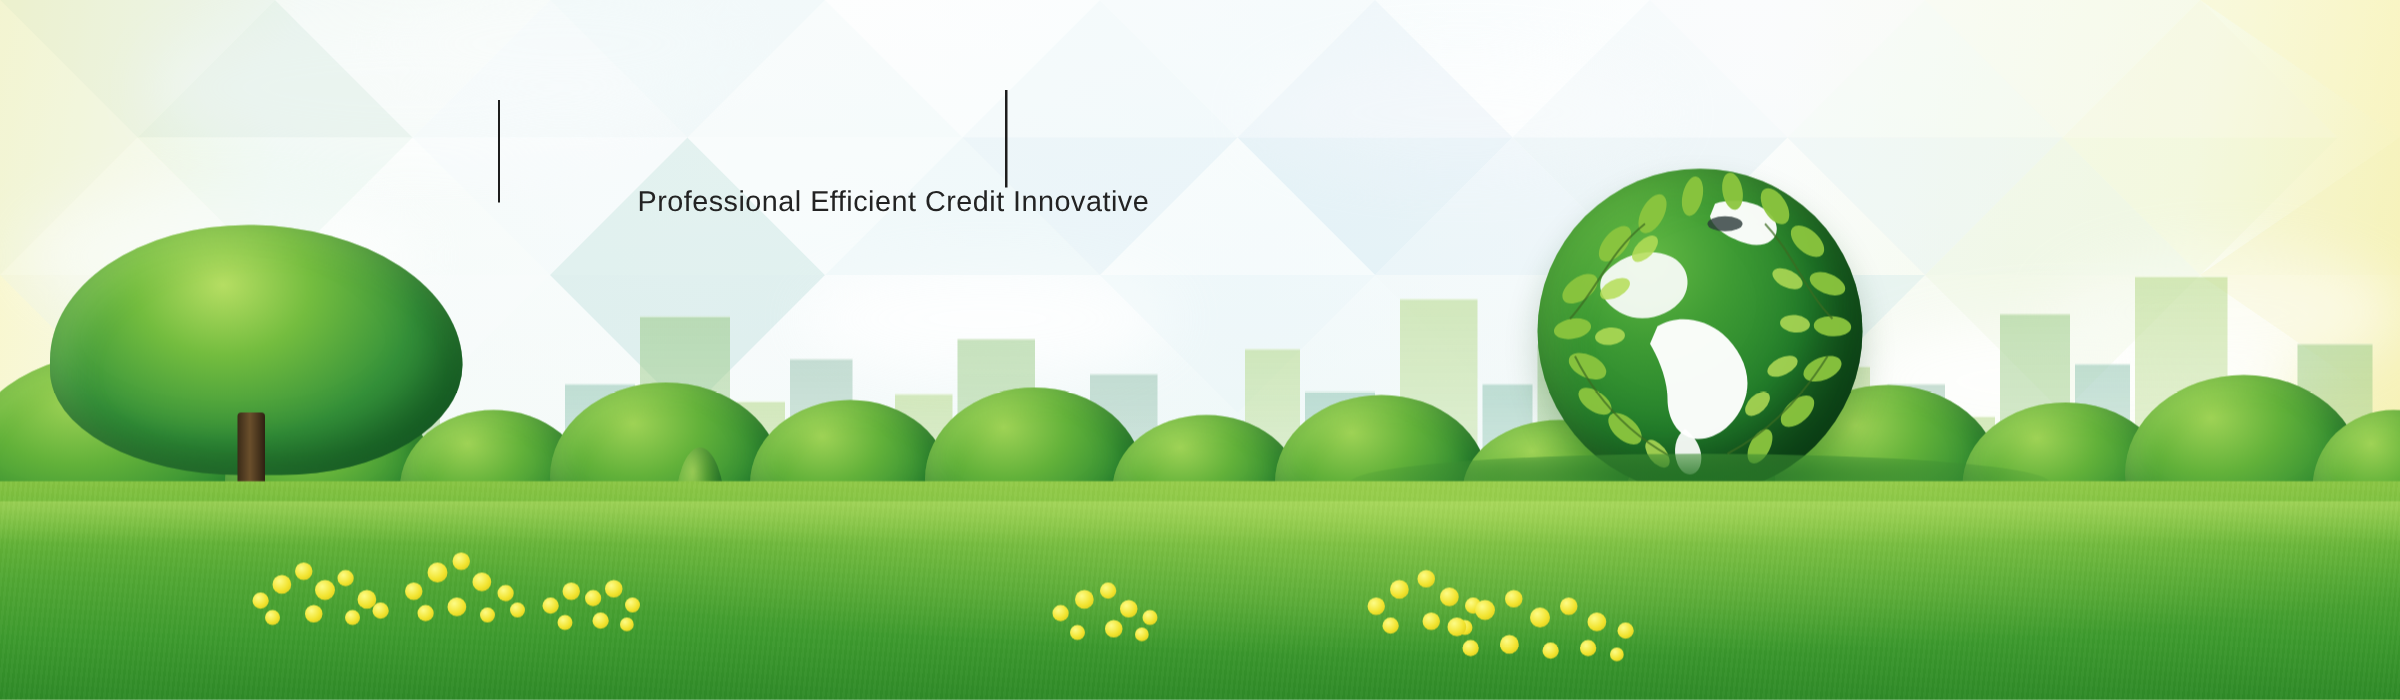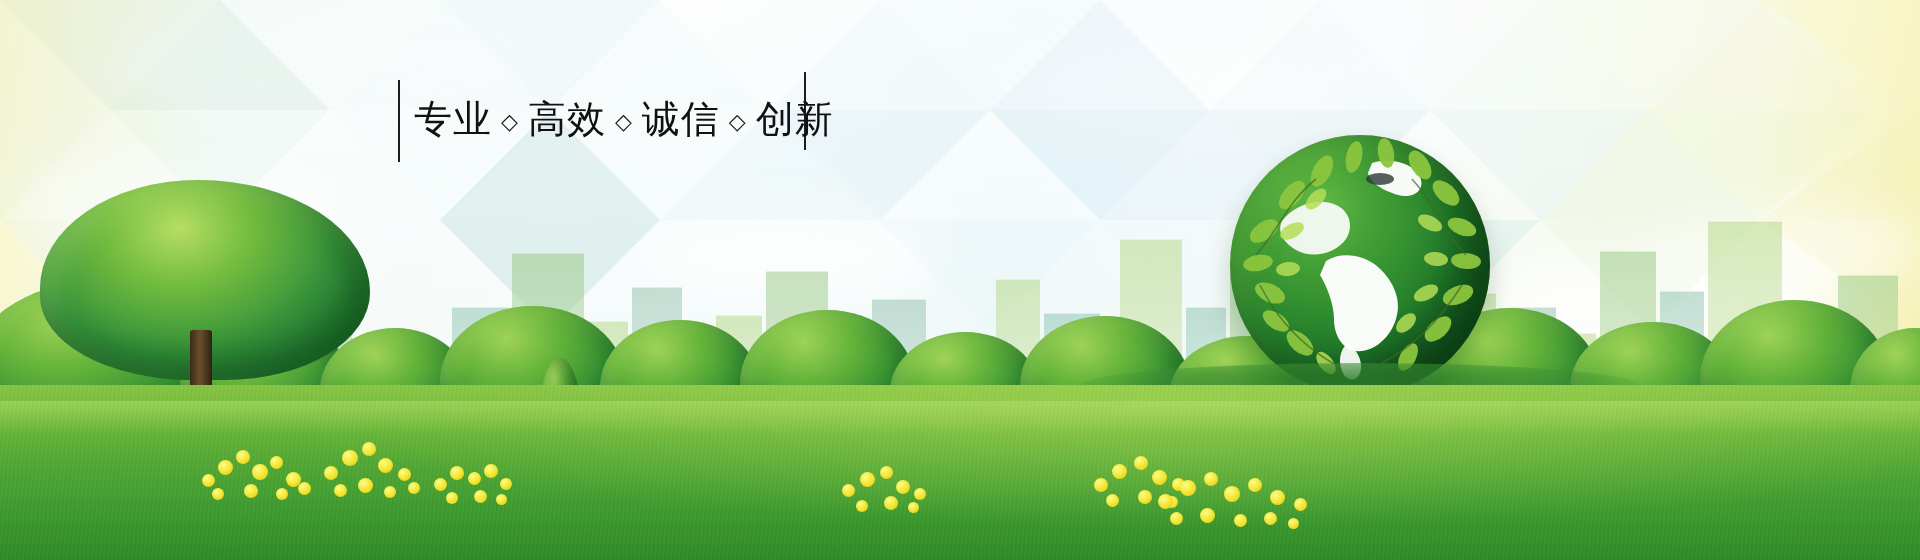--- a/index.html
+++ b/index.html
@@ -385,19 +385,17 @@
       <i style="left:82px;top:46px;width:13px;height:13px;"></i>
       <i style="left:112px;top:44px;width:13px;height:13px;"></i>
       <i style="left:136px;top:50px;width:11px;height:11px;"></i>
     </div>
   </div>
 
   <div class="textblock">
     <div class="bar bar-left"></div>
     <div class="bar bar-right"></div>
 
-    <div class="headline">
-      <span class="w">专业</span><span class="sep">◇</span><span class="w">高效</span><span class="sep">◇</span><span class="w">诚信</span><span class="sep">◇</span><span class="w">创新</span>
-    </div>
-
+
+    <div class="subline">Professional Efficient Credit Innovative</div>
   </div>
 
 </div>
 
 </body></html>

